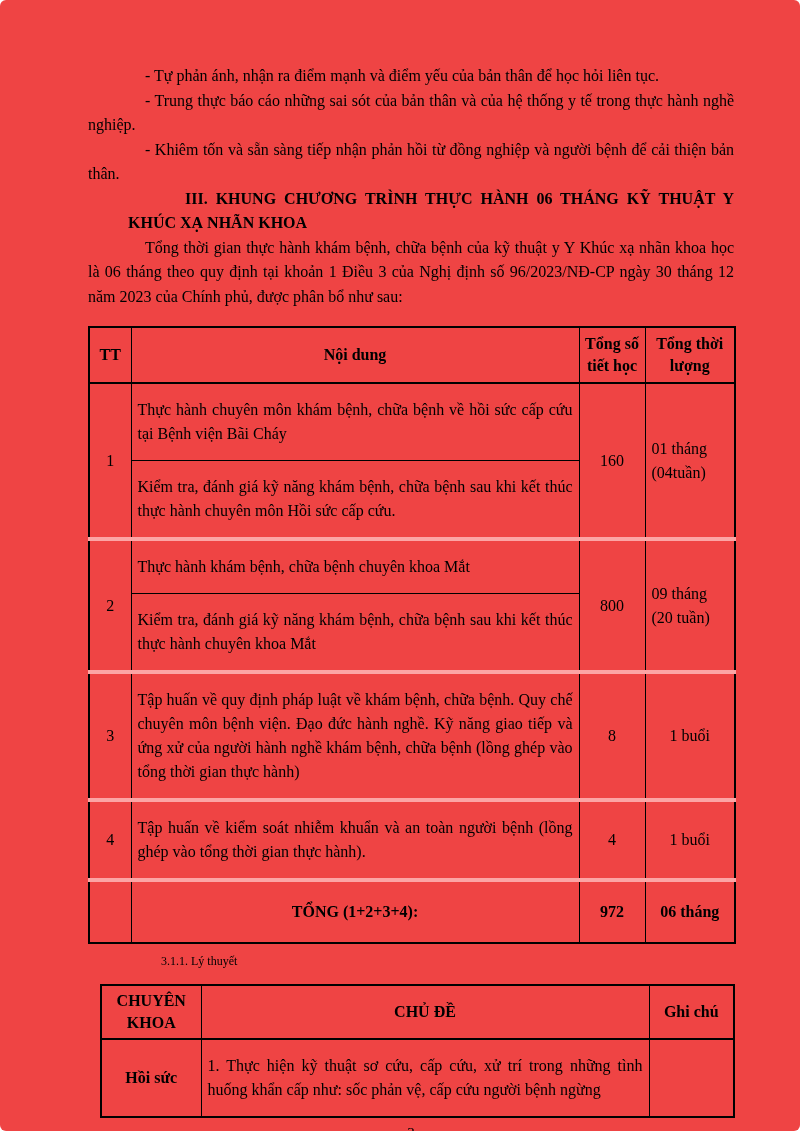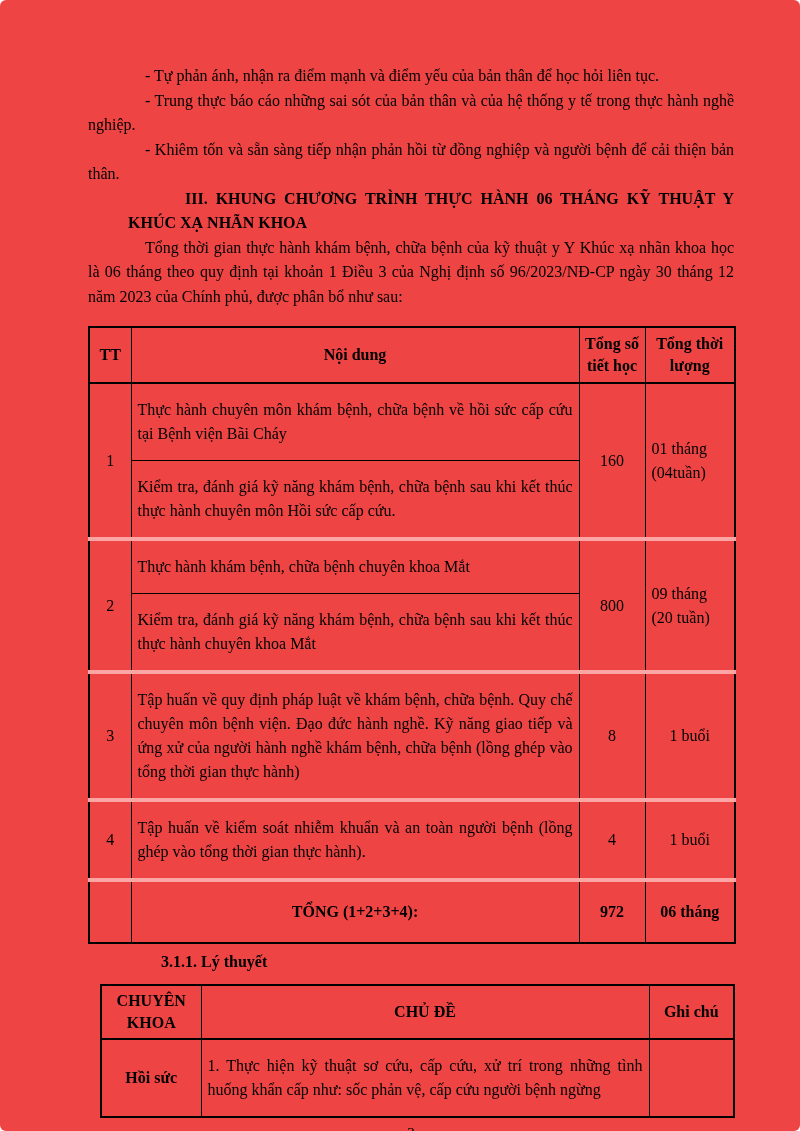--- a/index.html
+++ b/index.html
@@ -24,21 +24,21 @@
   .t2{width:633px;margin-top:10px;margin-left:12px;}
   .hdr td{font-weight:bold;text-align:center;line-height:22px;padding:4px 2px;border-bottom:2px solid #000;}
   .rsep td{border-top:4px solid #fca5a5;}
   .c{text-align:center;}
   .cell-text{text-align:justify;}
   .dur span{display:block;text-align:left;}
   .h56{height:56px}.h60{height:60px}.h37{height:37px}.h66{height:66px}
   .h100{height:100px}.h63{height:63px}.h53{height:53px}.h59{height:59px}
 
   .sub-h1{margin:36px 0 0 73px;font-weight:bold;font-size:16px;line-height:25px;text-align:left;}
-  .sub-h2{margin:5px 0 0 73px;font-weight:bold;font-size:16px;line-height:25px;text-align:left;}
+  .sub-h2{margin:5px 0 0 73px;font-weight:normal;font-size:12px;line-height:25px;text-align:left;}
   .pageno{text-align:center;margin-top:7px;font-size:15px;}
 </style>
 </head>
 <body>
 
 <div class="page">
   <div class="content">
 
     <p class="indent">- Tự phản ánh, nhận ra điểm mạnh và điểm yếu của bản thân để học hỏi liên tục.</p>
     <p class="indent">- Trung thực báo cáo những sai sót của bản thân và của hệ thống y tế trong thực hành nghề nghiệp.</p>

